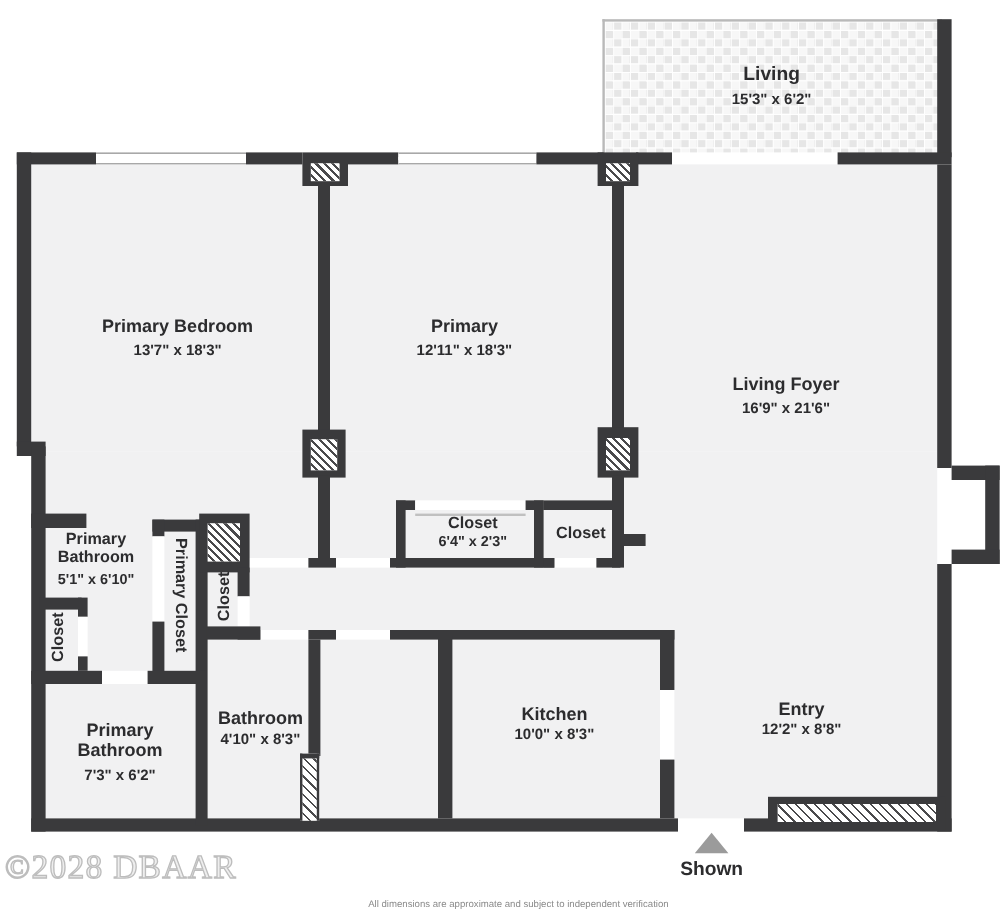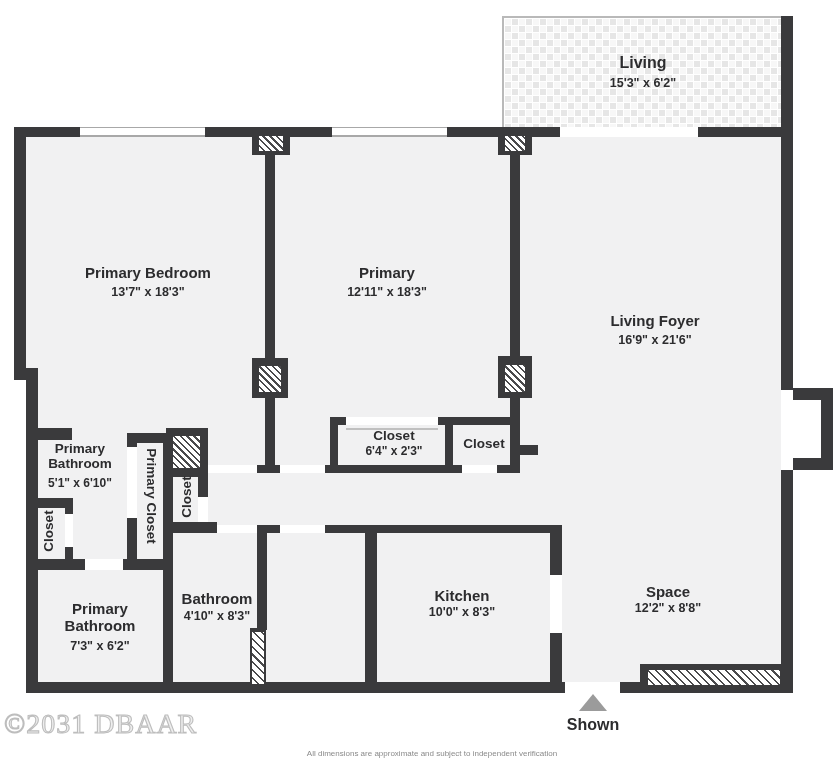--- a/index.html
+++ b/index.html
@@ -178,22 +178,22 @@
   <div class="lbl wrap2" style="left:100px;top:600px;">Primary Bathroom</div>
   <div class="dims" style="left:100px;top:639px;">7'3" x 6'2"</div>
 
   <div class="lbl" style="left:217px;top:590px;">Bathroom</div>
   <div class="dims" style="left:217px;top:609px;">4'10" x 8'3"</div>
 
 
   <div class="lbl" style="left:462px;top:587px;">Kitchen</div>
   <div class="dims" style="left:462px;top:605px;">10'0" x 8'3"</div>
 
-  <div class="lbl" style="left:668px;top:583px;">Space</div>
+  <div class="lbl" style="left:668px;top:583px;">Entry</div>
   <div class="dims" style="left:668px;top:601px;">12'2" x 8'8"</div>
 
   <div id="entry-tri"></div>
   <div id="entry-lbl">Shown</div>
 
-  <div id="watermark">©2031 DBAAR</div>
+  <div id="watermark">©2028 DBAAR</div>
   <div id="disclaimer">All dimensions are approximate and subject to independent verification</div>
 
 </div>
 
 </body></html>

